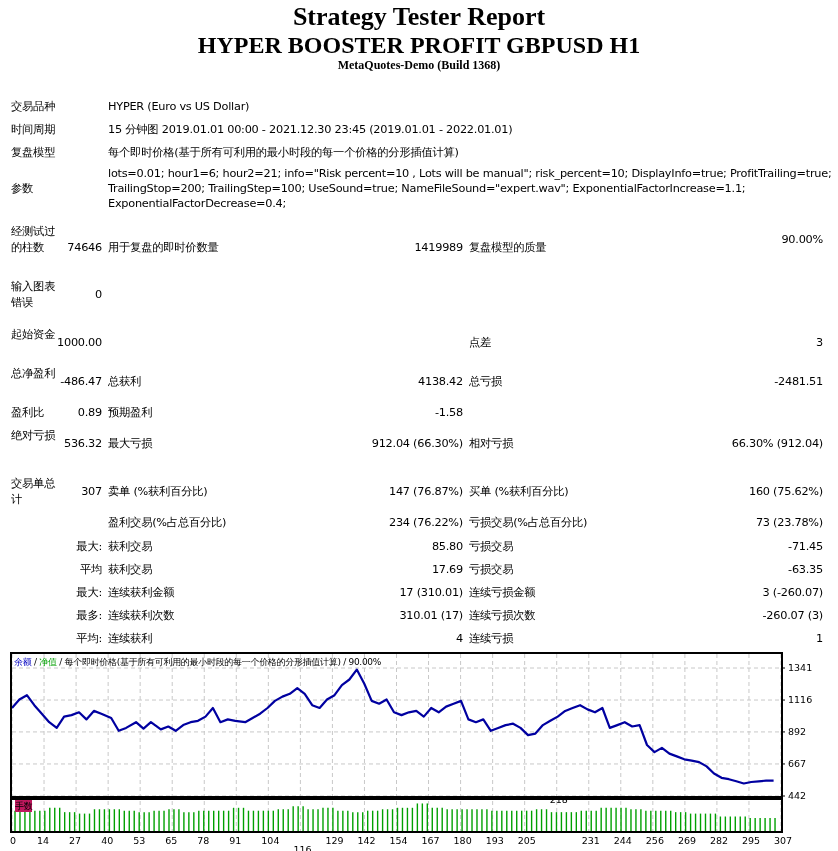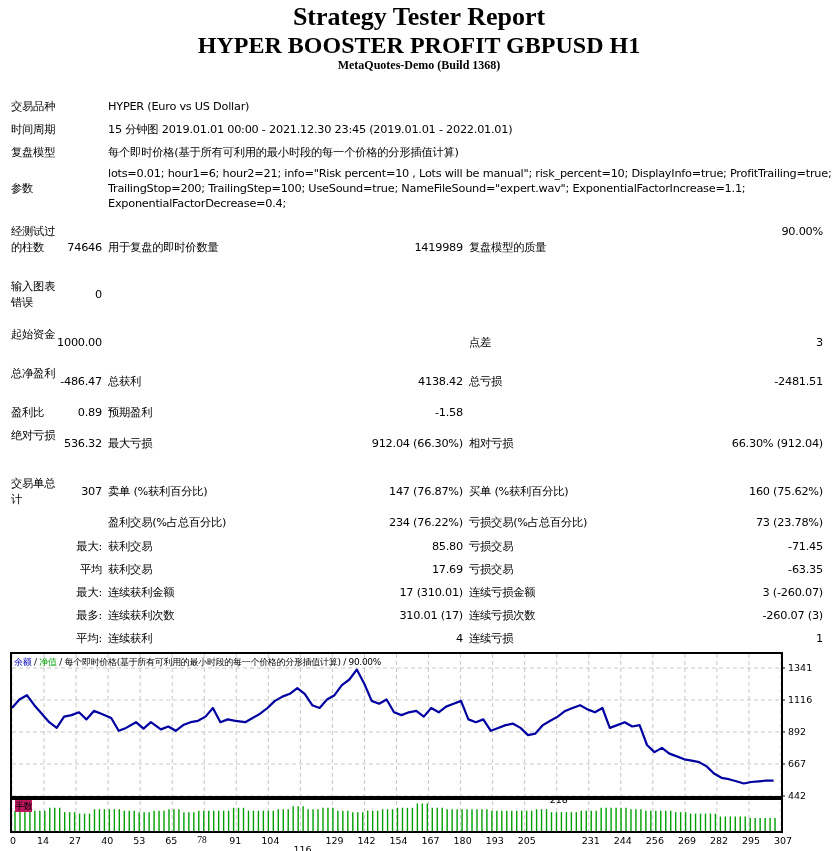--- a/index.html
+++ b/index.html
@@ -32,21 +32,21 @@
 <div class="t" style="left:11px;top:181px">参数</div>
 <div class="t" style="left:108px;top:166px">lots=0.01; hour1=6; hour2=21; info="Risk percent=10 , Lots will be manual"; risk_percent=10; DisplayInfo=true; ProfitTrailing=true;</div>
 <div class="t" style="left:108px;top:181px">TrailingStop=200; TrailingStep=100; UseSound=true; NameFileSound="expert.wav"; ExponentialFactorIncrease=1.1;</div>
 <div class="t" style="left:108px;top:196px">ExponentialFactorDecrease=0.4;</div>
 
 <div class="t lbl" style="left:11px;top:224px">经测试过的柱数</div>
 <div class="t r" style="left:52px;width:50px;top:240px">74646</div>
 <div class="t" style="left:108px;top:240px">用于复盘的即时价数量</div>
 <div class="t r" style="left:360px;width:103px;top:240px">1419989</div>
 <div class="t" style="left:469px;top:240px">复盘模型的质量</div>
-<div class="t r" style="left:700px;width:123px;top:224px">90.00%</div>
+<div class="t r" style="left:700px;width:123px;top:232px">90.00%</div>
 
 <div class="t lbl" style="left:11px;top:279px">输入图表错误</div>
 <div class="t r" style="left:52px;width:50px;top:287px">0</div>
 
 <div class="t lbl" style="left:11px;top:327px">起始资金</div>
 <div class="t r" style="left:40px;width:62px;top:335px">1000.00</div>
 <div class="t" style="left:469px;top:335px">点差</div>
 <div class="t r" style="left:700px;width:123px;top:335px">3</div>
 
 <div class="t lbl" style="left:11px;top:366px">总净盈利</div>
@@ -317,21 +317,21 @@
     <div class="axis-lbl" style="left: 788px; top: 757.964px;">667</div>
     <div class="axis-lbl" style="left: 788px; top: 790px;">442</div>
   </div>
 <div id="xaxis">
     <div class="axis-lbl" style="left: 10px; top: 835px;">0</div>
     <div class="axis-lbl" style="left: 37.0417px; top: 835px;">14</div>
     <div class="axis-lbl" style="left: 69.0833px; top: 835px;">27</div>
     <div class="axis-lbl" style="left: 101.125px; top: 835px;">40</div>
     <div class="axis-lbl" style="left: 133.167px; top: 835px;">53</div>
     <div class="axis-lbl" style="left: 165.208px; top: 835px;">65</div>
-    <div class="axis-lbl" style="left: 197.25px; top: 835px; font-family: Liberation Serif, serif;">78</div>
+    <div class="axis-lbl" style="left: 197.25px; top: 835px;">78</div>
     <div class="axis-lbl" style="left: 229.292px; top: 835px;">91</div>
     <div class="axis-lbl" style="left: 261.333px; top: 835px;">104</div>
     <div class="axis-lbl" style="left: 293.375px; top: 844px; text-align: center;">116</div>
     <div class="axis-lbl" style="left: 325.417px; top: 835px;">129</div>
     <div class="axis-lbl" style="left: 357.458px; top: 835px;">142</div>
     <div class="axis-lbl" style="left: 389.5px; top: 835px;">154</div>
     <div class="axis-lbl" style="left: 421.542px; top: 835px;">167</div>
     <div class="axis-lbl" style="left: 453.583px; top: 835px;">180</div>
     <div class="axis-lbl" style="left: 485.625px; top: 835px;">193</div>
     <div class="axis-lbl" style="left: 517.667px; top: 835px;">205</div>

